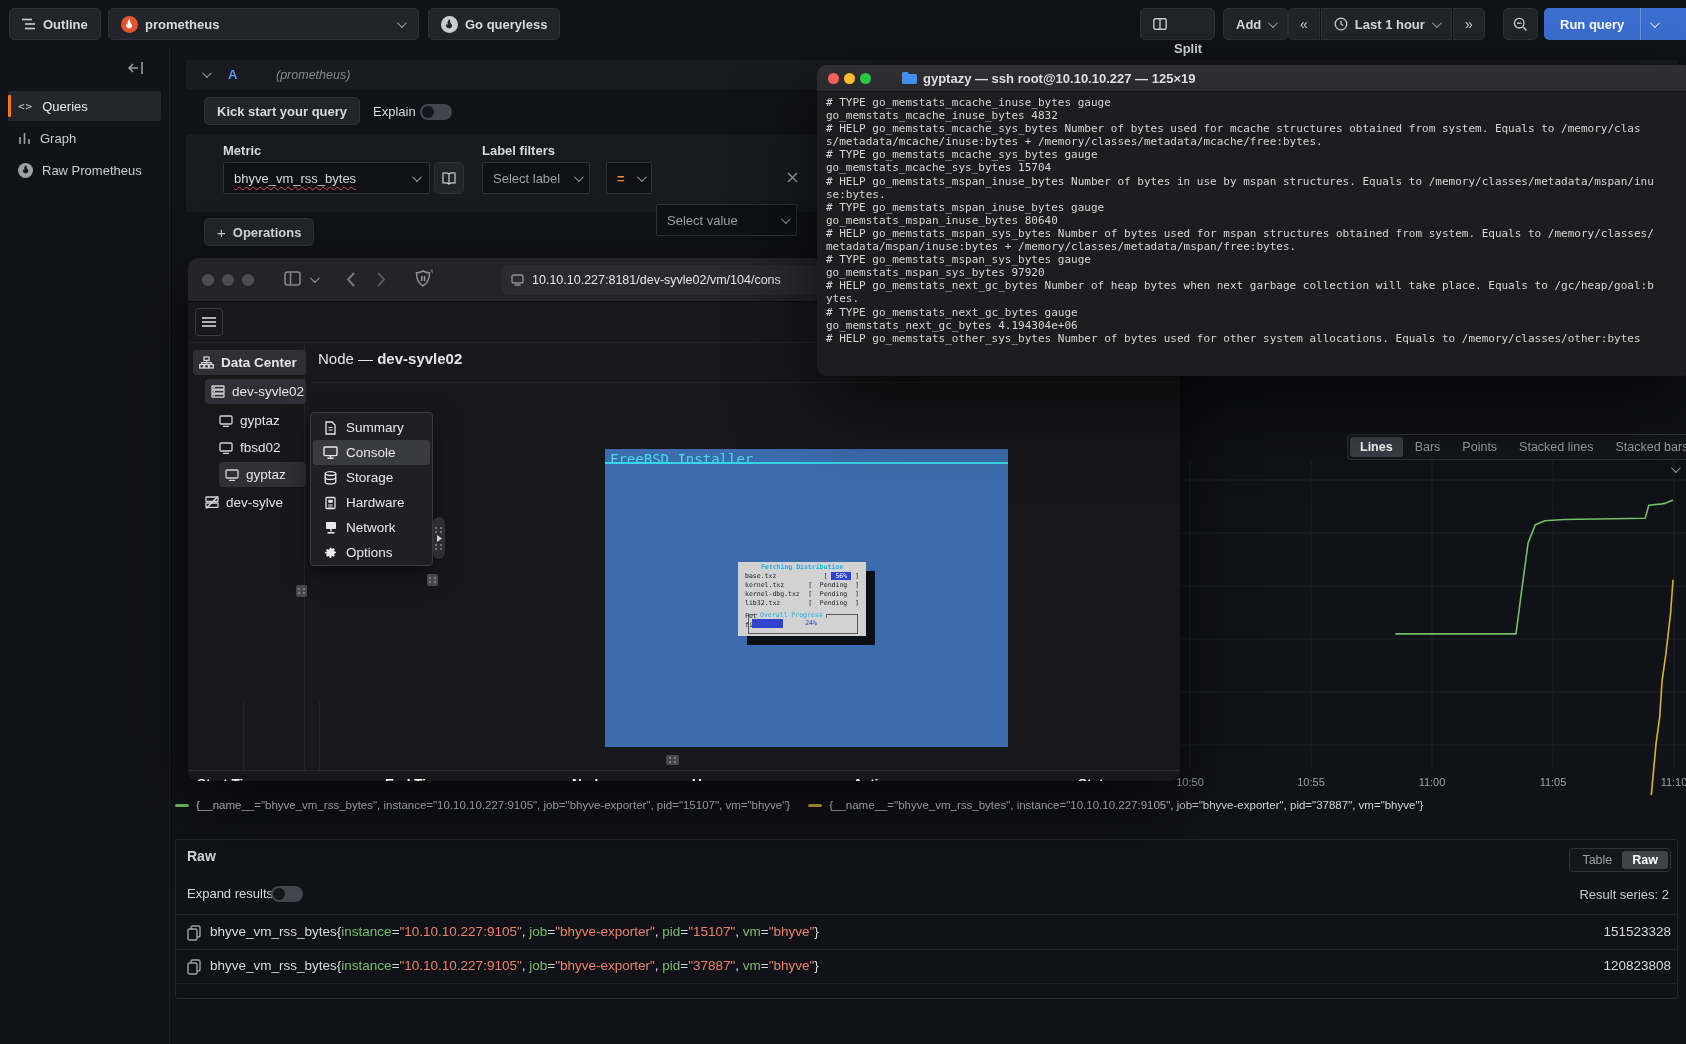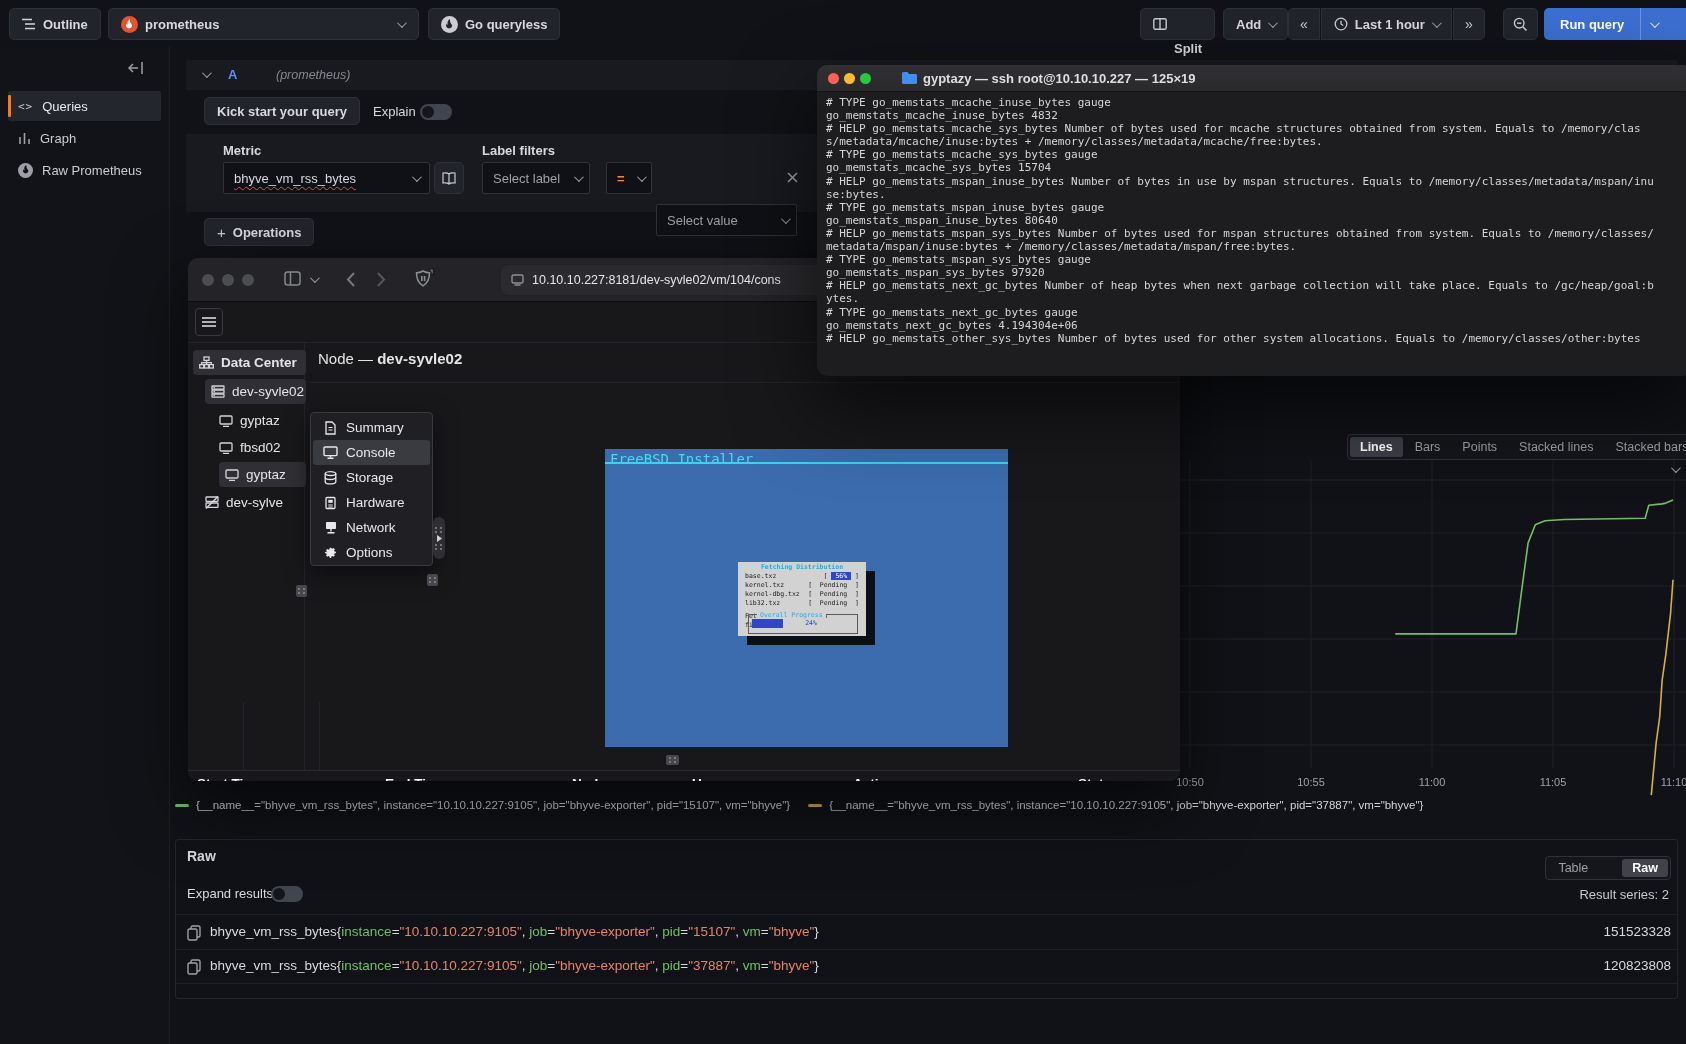--- a/index.html
+++ b/index.html
@@ -250,21 +250,21 @@
       <span class="xtick" style="left: 1553px;">11:05</span>
       <span class="xtick" style="left: 1674px;">11:10</span>
     </div>
   <div class="abs legend" id="legend">
       <span><span class="lgdash" style="background:#73bf69;"></span><span>{__name__="bhyve_vm_rss_bytes", instance="10.10.10.227:9105", job="bhyve-exporter", pid="15107", vm="bhyve"}</span></span>
       <span><span class="lgdash" style="background:#d2b43a;"></span><span>{__name__="bhyve_vm_rss_bytes", instance="10.10.10.227:9105", job="bhyve-exporter", pid="37887", vm="bhyve"}</span></span>
     </div>
 
   <div class="abs rawcard">
     <span class="abs" style="left:11px;top:8px;font-size:14px;font-weight:600;color:#d8d9dd;">Raw</span>
-    <div class="abs seg" style="right:6px;top:16px;gap:24px;" id="raw-toggle">
+    <div class="abs seg" style="right:6px;top:8px;" id="raw-toggle">
         <span class="segitem">Table</span>
         <span class="segitem active">Raw</span>
       </div>
     <span class="abs" style="left:11px;top:46px;font-size:13px;color:#d8d9dd;">Expand results</span>
     <div class="abs toggle" style="left:95px;top:46px;"></div>
     <span class="abs" style="right:8px;top:47px;font-size:13px;color:#c7c9cd;">Result series: 2</span>
     <div class="rawdiv" style="top:74px;"></div>
     <div id="raw-rows">
         <div class="abs" style="left: 0px; top: 76px; width: 1501px; height: 34px;">
           <span class="abs" style="left:11px;top:9px;"><svg width="14" height="16" viewBox="0 0 14 16">

